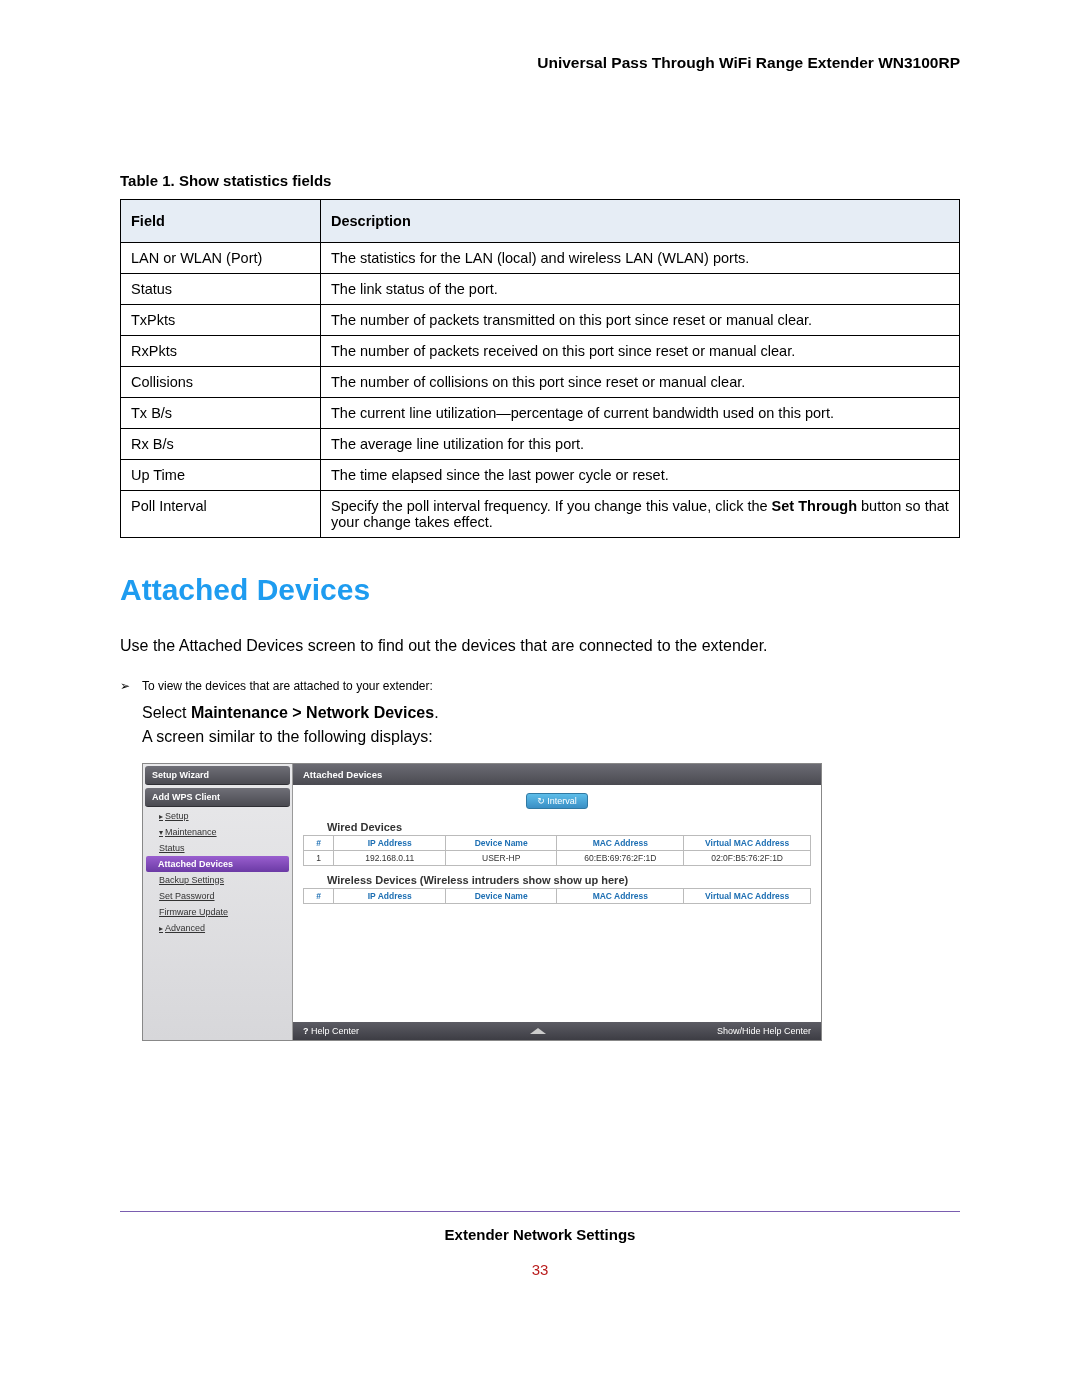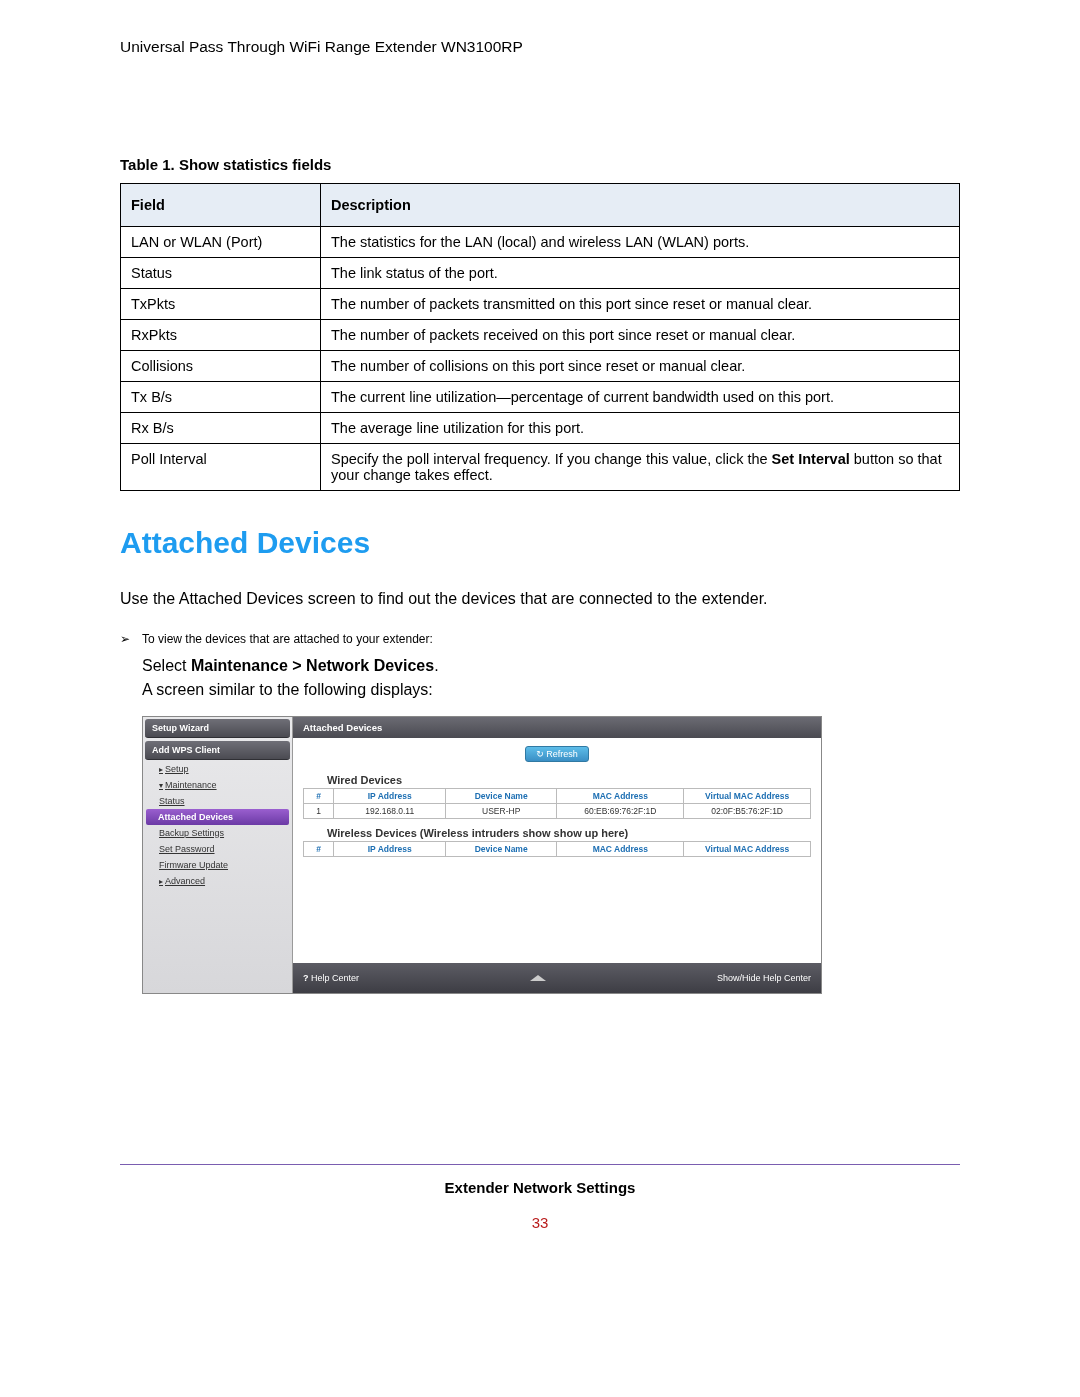--- a/index.html
+++ b/index.html
@@ -8,24 +8,25 @@
     background: #fff;
     width: 1080px;
     margin: 0 auto;
     color: #000;
     font-size: 15px;
   }
   .page {
     padding: 38px 120px 30px 120px;
   }
   .doc-header {
-    text-align: left;
-    font-weight: normal;
+    text-align: right;
+    font-weight: bold;
     font-size: 15.5px;
     margin-bottom: 100px;
+    margin-top: 16px;
   }
   .table-caption {
     font-weight: bold;
     font-size: 15px;
     margin-bottom: 10px;
   }
   table.stats {
     width: 100%;
     border-collapse: collapse;
     font-size: 14.5px;
@@ -168,21 +169,21 @@
   .ss-table td {
     border: 1px solid #bbb;
     padding: 2px 4px;
     text-align: center;
     color: #333;
   }
   .ss-footer {
     background: linear-gradient(#5c5c64, #3d3d44);
     color: #fff;
     font-size: 9px;
-    padding: 10px 10px;
+    padding: 4px 10px;
     display: flex;
     justify-content: space-between;
     align-items: center;
   }
   .ss-help-icon::before { content: "? "; font-weight: bold; }
   .ss-footer-arrow {
     width: 0; height: 0;
     border-left: 8px solid transparent;
     border-right: 8px solid transparent;
     border-bottom: 6px solid #ccc;
@@ -237,23 +238,27 @@
         </tr>
       <tr>
           <td class="col-field">Tx B/s</td>
           <td>The current line utilization—percentage of current bandwidth used on this port.</td>
         </tr>
       <tr>
           <td class="col-field">Rx B/s</td>
           <td>The average line utilization for this port.</td>
         </tr>
       <tr>
+          <td class="col-field">Up Time</td>
+          <td>The time elapsed since the last power cycle or reset.</td>
+        </tr>
+      <tr>
         <td class="col-field">Poll Interval</td>
         <td>
-          <span>Specify the poll interval frequency. If you change this value, click the </span><span class="strong">Set Interval</span><span> button so that your change takes effect.</span>
+          <span>Specify the poll interval frequency. If you change this value, click the </span><span class="strong">Set Through</span><span> button so that your change takes effect.</span>
         </td>
       </tr>
     </tbody>
   </table>
 
   <h2 class="section-heading">Attached Devices</h2>
 
   <p class="body-text">Use the Attached Devices screen to find out the devices that are connected to the extender.</p>
 
   <div class="step-heading">
@@ -277,21 +282,21 @@
         <div class="ss-link active">Attached Devices</div>
         <div class="ss-link sub">Backup Settings</div>
         <div class="ss-link sub">Set Password</div>
         <div class="ss-link sub">Firmware Update</div>
         <div class="ss-link"><span class="caret">▸</span><span>Advanced</span></div>
       </div>
       <div class="ss-main">
         <div class="ss-title">Attached Devices</div>
         <div class="ss-content">
           <div class="ss-refresh-row">
-            <span class="ss-refresh-btn">Refresh</span>
+            <span class="ss-refresh-btn">Interval</span>
           </div>
           <div class="ss-section-label">Wired Devices</div>
           <table class="ss-table">
             <thead>
                 <tr>
               <th style="width:6%">#</th>
               <th style="width:22%">IP Address</th>
               <th style="width:22%">Device Name</th>
               <th style="width:25%">MAC Address</th>
               <th style="width:25%">Virtual MAC Address</th>

